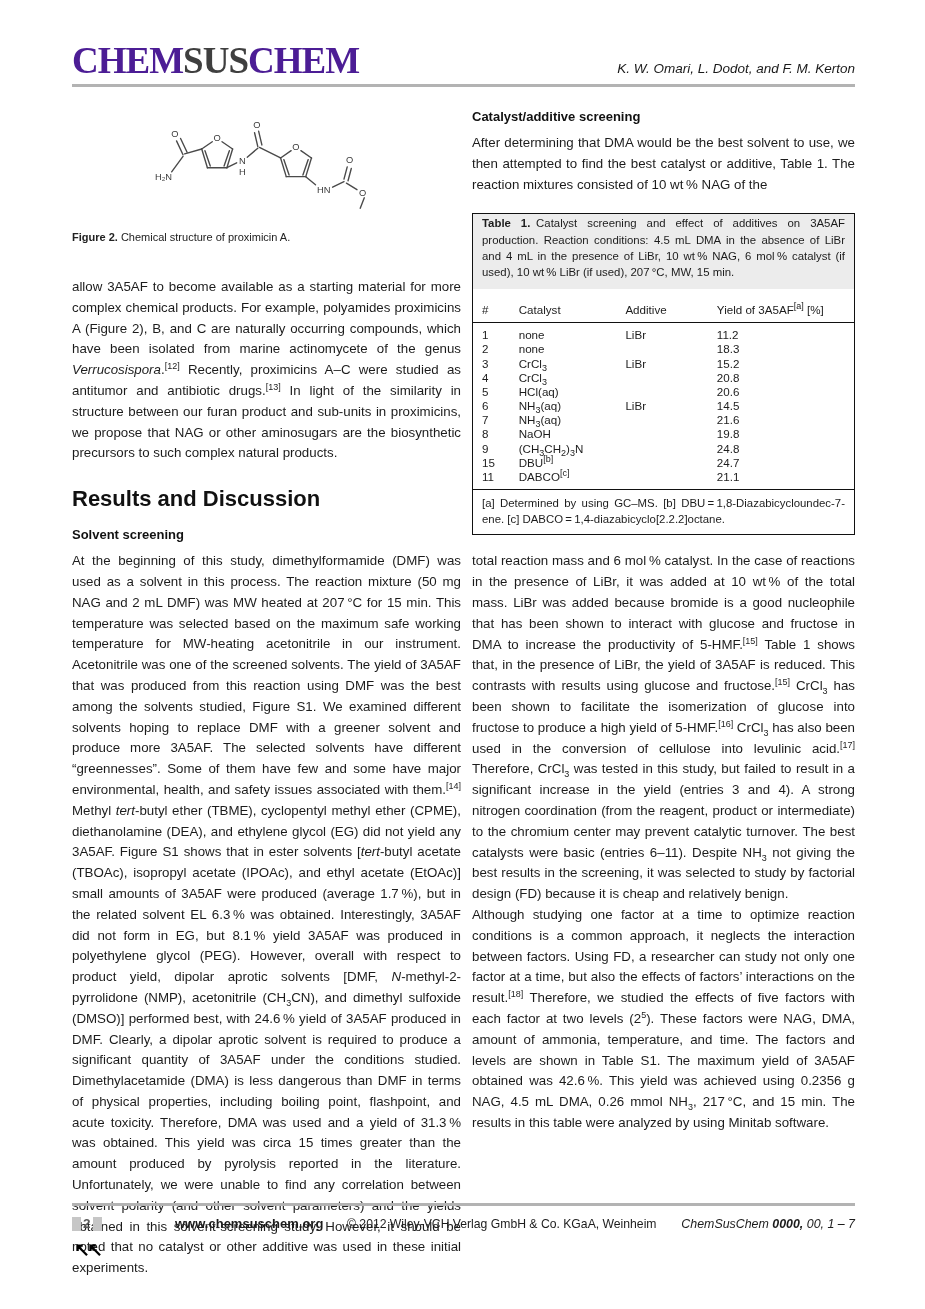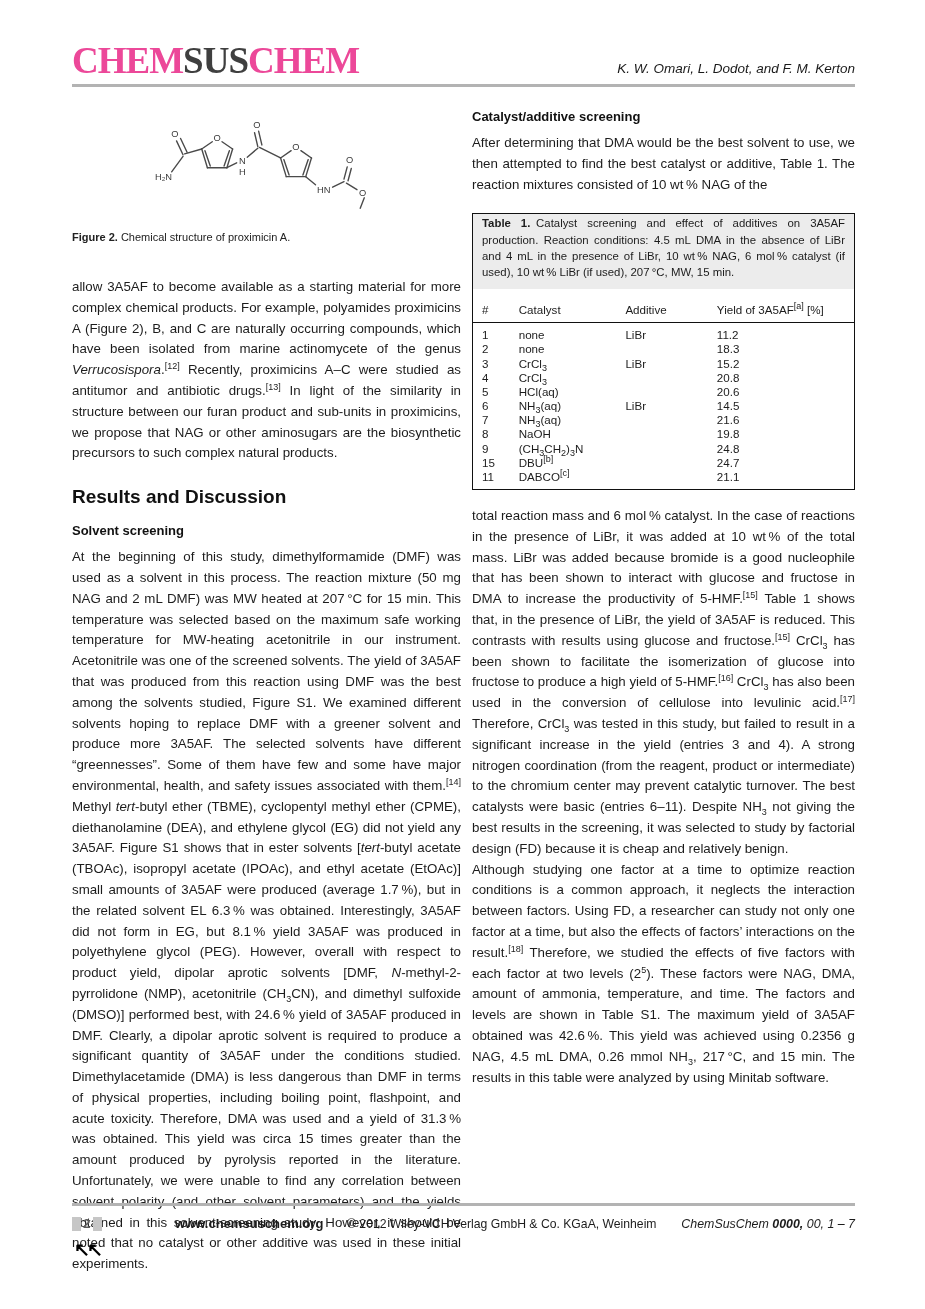--- a/index.html
+++ b/index.html
@@ -4,32 +4,32 @@
 <style>
   html,body{margin:0;padding:0;}
   body{
     width:925px;height:1309px;background:#ffffff;color:#1c1c1c;
     font-family:"Liberation Sans",sans-serif;position:relative;overflow:hidden;
   }
   .page{position:absolute;left:72px;top:42px;width:783px;}
   
   .masthead{display:flex;justify-content:space-between;align-items:flex-end;}
   .logo{font-family:"Liberation Serif",serif;font-weight:bold;font-size:37px;letter-spacing:-1px;line-height:1;}
-  .logo .lg-light{color:#ec4899;}
+  .logo .lg-light{color:#4c1d95;}
   .logo .lg-dark{color:#3f3f3f;}
   .authors{font-style:italic;font-size:13.5px;color:#1a1a1a;padding-bottom:3px;}
   .rule{height:3px;background:#b3b3b3;margin-top:5px;}
   
   .columns{display:flex;gap:11px;margin-top:20px;}
   .col{width:389px;}
   .col-right{width:383px;}
   p.body-text{font-size:13.3px;line-height:1.565;text-align:justify;margin:0;}
   sup{font-size:9px;line-height:0;}
   sub{font-size:9px;line-height:0;}
-  h2.section{font-size:19px;font-weight:bold;margin:22px 0 0 0;color:#111;}
+  h2.section{font-size:22px;font-weight:bold;margin:22px 0 0 0;color:#111;}
   h3.subsection{font-size:13px;font-weight:bold;margin:15px 0 9px 0;color:#111;}
   h3.first{margin-top:2px;}
   
   figure{margin:0;padding:0;}
   .structure-wrap{margin:2px 0 0 72px;}
   figcaption{font-size:11px;margin-top:16px;color:#222;}
   .fig-para-gap{margin-top:34px !important;}
   svg text{font-size:11.5px;fill:#3a3a3a;font-family:"Liberation Sans",sans-serif;}
   
   .table-box{border:1.6px solid #111;margin:18px 0 16px 0;}
@@ -213,20 +213,21 @@
                 <td>24.7</td>
               </tr>
               <tr>
                 <td>11</td>
                 <td>DABCO<sup>[c]</sup></td>
                 <td></td>
                 <td>21.1</td>
               </tr>
             </tbody>
         </table>
+        <div class="table-footnote">[a] Determined by using GC–MS. [b] DBU = 1,8-Diazabicycloundec-7-ene. [c] DABCO = 1,4-diazabicyclo[2.2.2]octane.</div>
       </div>
 
       <p class="body-text">total reaction mass and 6 mol % catalyst. In the case of reactions in the presence of LiBr, it was added at 10 wt % of the total mass. LiBr was added because bromide is a good nucleophile that has been shown to interact with glucose and fructose in DMA to increase the productivity of 5-HMF.<sup>[15]</sup> Table 1 shows that, in the presence of LiBr, the yield of 3A5AF is reduced. This contrasts with results using glucose and fructose.<sup>[15]</sup> CrCl<sub>3</sub> has been shown to facilitate the isomerization of glucose into fructose to produce a high yield of 5-HMF.<sup>[16]</sup> CrCl<sub>3</sub> has also been used in the conversion of cellulose into levulinic acid.<sup>[17]</sup> Therefore, CrCl<sub>3</sub> was tested in this study, but failed to result in a significant increase in the yield (entries 3 and 4). A strong nitrogen coordination (from the reagent, product or intermediate) to the chromium center may prevent catalytic turnover. The best catalysts were basic (entries 6–11). Despite NH<sub>3</sub> not giving the best results in the screening, it was selected to study by factorial design (FD) because it is cheap and relatively benign.</p>
 
       <p class="body-text">Although studying one factor at a time to optimize reaction conditions is a common approach, it neglects the interaction between factors. Using FD, a researcher can study not only one factor at a time, but also the effects of factors’ interactions on the result.<sup>[18]</sup> Therefore, we studied the effects of five factors with each factor at two levels (2<sup>5</sup>). These factors were NAG, DMA, amount of ammonia, temperature, and time. The factors and levels are shown in Table S1. The maximum yield of 3A5AF obtained was 42.6 %. This yield was achieved using 0.2356 g NAG, 4.5 mL DMA, 0.26 mmol NH<sub>3</sub>, 217 °C, and 15 min. The results in this table were analyzed by using Minitab software.</p>
     </div>
   </div>
 </div>
 
 <div class="footer">

